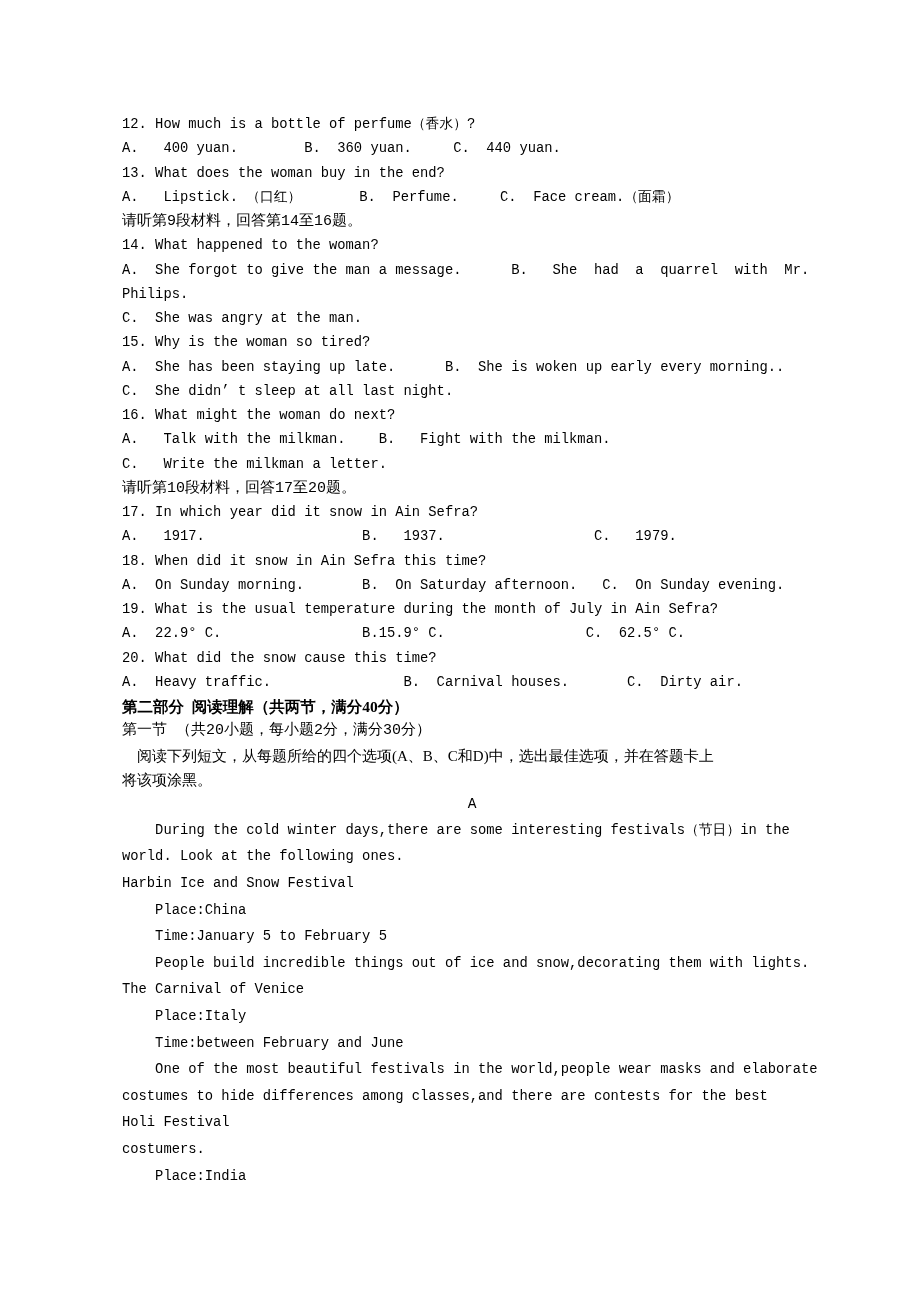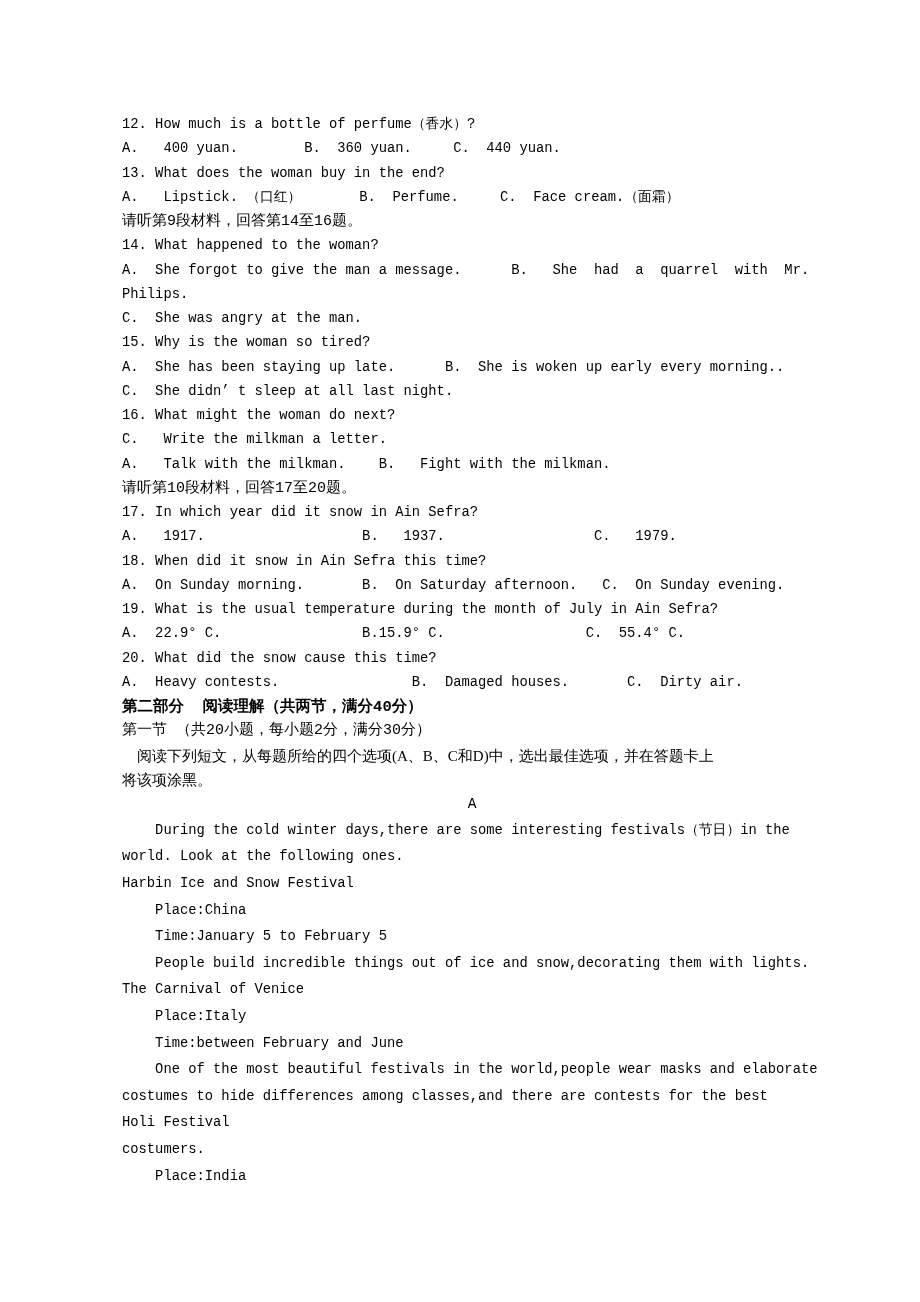--- a/index.html
+++ b/index.html
@@ -24,20 +24,21 @@
     font-size: 13.8px;
     line-height: 24.25px;
     letter-spacing: 0;
   }
   .cjk {
     font-size: 15px;
   }
   .part-heading {
     font-weight: 700;
     font-size: 15.5px;
+    font-family: Liberation Serif, serif;
   }
   .instr { line-height: 24.4px; font-family: Liberation Serif, serif; }
   .passage-label {
     text-align: center;
     line-height: 25.5px;
     font-size: 14.5px;
   }
   .passage .ln { line-height: 26.6px; }
 </style>
 </head>
@@ -52,31 +53,31 @@
     <div class="ln">A.   Lipstick. （口红）       B.  Perfume.     C.  Face cream.（面霜）</div>
     <div class="ln cjk">请听第9段材料，回答第14至16题。</div>
     <div class="ln">14. What happened to the woman?</div>
     <div class="ln">A.  She forgot to give the man a message.      B.   She  had  a  quarrel  with  Mr.</div>
     <div class="ln">Philips.</div>
     <div class="ln">C.  She was angry at the man.</div>
     <div class="ln">15. Why is the woman so tired?</div>
     <div class="ln">A.  She has been staying up late.      B.  She is woken up early every morning..</div>
     <div class="ln">C.  She didn’ t sleep at all last night.</div>
     <div class="ln">16. What might the woman do next?</div>
+    <div class="ln">A.   Talk with the milkman.    B.   Fight with the milkman.</div>
     <div class="ln">C.   Write the milkman a letter.</div>
-    <div class="ln">A.   Talk with the milkman.    B.   Fight with the milkman.</div>
     <div class="ln cjk">请听第10段材料，回答17至20题。</div>
     <div class="ln">17. In which year did it snow in Ain Sefra?</div>
     <div class="ln">A.   1917.                   B.   1937.                  C.   1979.</div>
     <div class="ln">18. When did it snow in Ain Sefra this time?</div>
     <div class="ln">A.  On Sunday morning.       B.  On Saturday afternoon.   C.  On Sunday evening.</div>
     <div class="ln">19. What is the usual temperature during the month of July in Ain Sefra?</div>
-    <div class="ln">A.  22.9° C.                 B.15.9° C.                 C.  55.4° C.</div>
+    <div class="ln">A.  22.9° C.                 B.15.9° C.                 C.  62.5° C.</div>
     <div class="ln">20. What did the snow cause this time?</div>
-    <div class="ln">A.  Heavy contests.                B.  Damaged houses.       C.  Dirty air.</div>
+    <div class="ln">A.  Heavy traffic.                B.  Carnival houses.       C.  Dirty air.</div>
   </div>
 
   <div class="reading">
     <div class="ln cjk part-heading">第二部分  阅读理解（共两节，满分40分）</div>
     <div class="ln cjk">第一节 （共20小题，每小题2分，满分30分）</div>
     <div class="ln cjk instr">    阅读下列短文，从每题所给的四个选项(A、B、C和D)中，选出最佳选项，并在答题卡上</div>
     <div class="ln cjk instr">将该项涂黑。</div>
     <div class="ln passage-label">A</div>
 
     <div class="passage">

